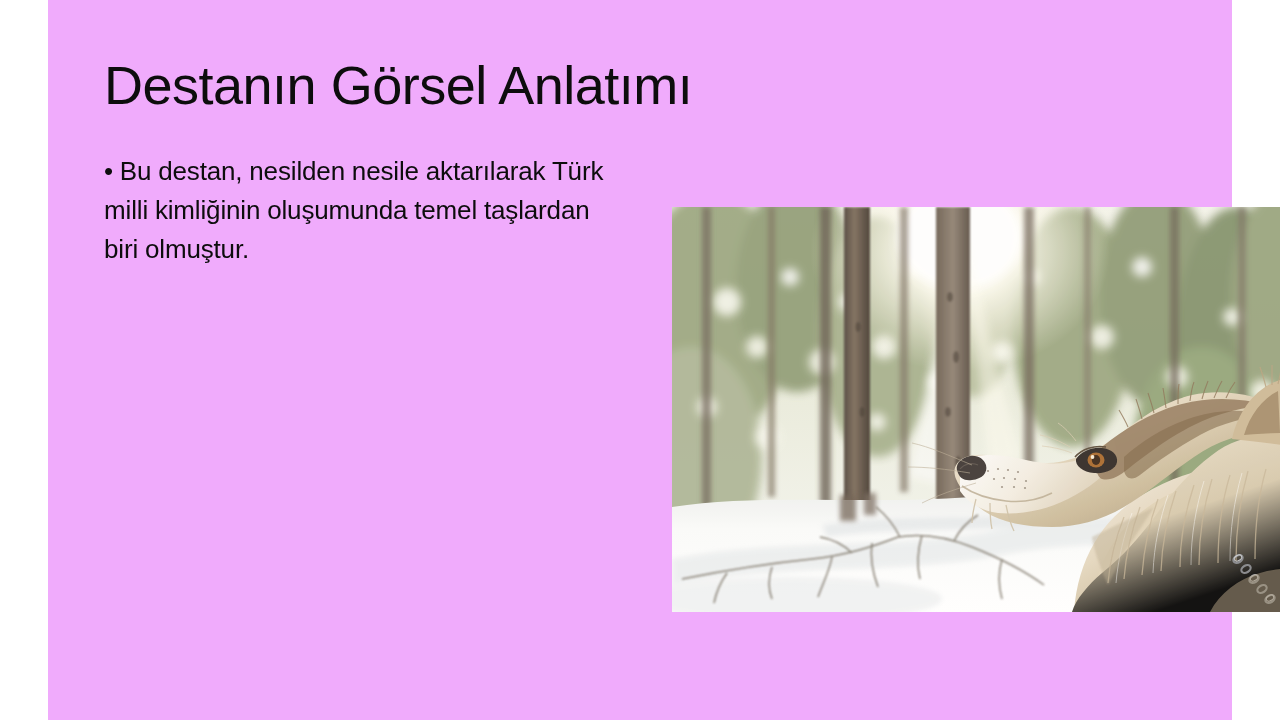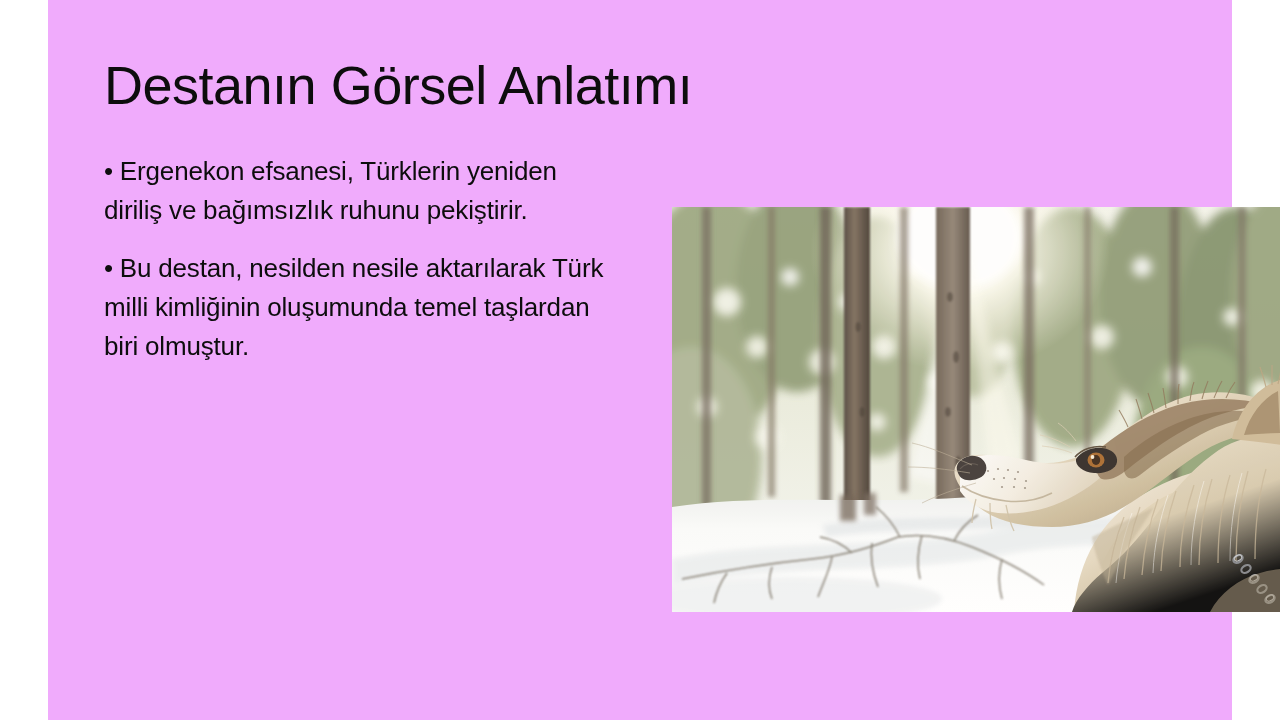--- a/index.html
+++ b/index.html
@@ -69,21 +69,20 @@
   .photo-svg { display: block; width: 610px; height: 405px; }
 </style>
 </head>
 <body>
 
 <div class="slide">
 
   <div class="slide-title">Destanın Görsel Anlatımı</div>
 
   <div class="body-col">
-    <p class="bullet-para">• Ergenekon efsanesi, Türklerin yeniden diriliş ve bağımsızlık ruhunu pekiştirir.</p>
     <p class="bullet-para">• Bu destan, nesilden nesile aktarılarak Türk milli kimliğinin oluşumunda temel taşlardan biri olmuştur.</p>
   </div>
 
   <div class="photo-frame">
     <svg class="photo-svg" viewBox="0 0 610 405" preserveAspectRatio="none">
       <defs>
         <linearGradient id="bgSky" x1="0" y1="0" x2="0" y2="1">
           <stop offset="0%" stop-color="#f3f3ea"></stop>
           <stop offset="45%" stop-color="#e9ebdb"></stop>
           <stop offset="100%" stop-color="#f6f7f3"></stop>

